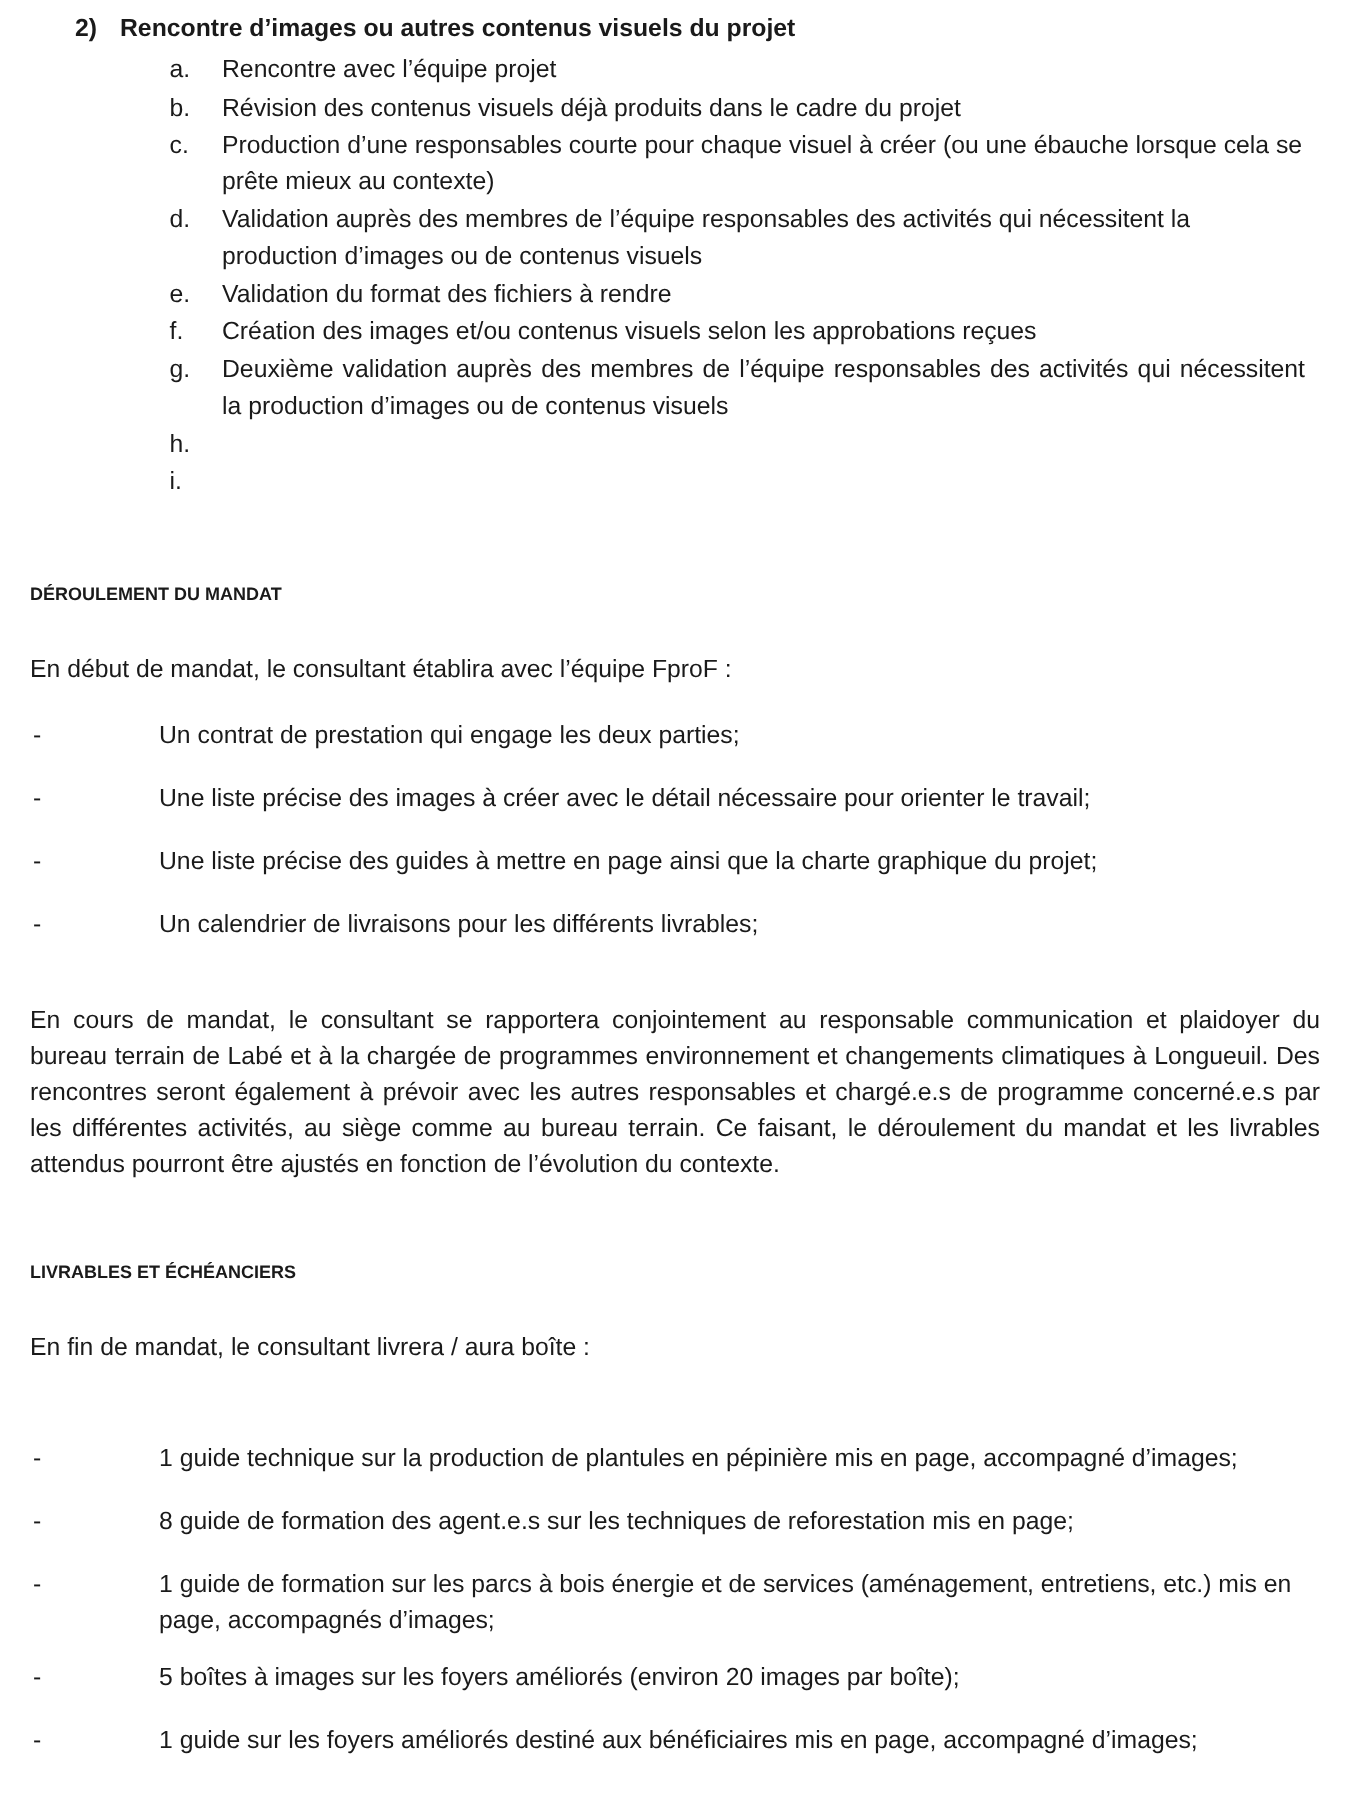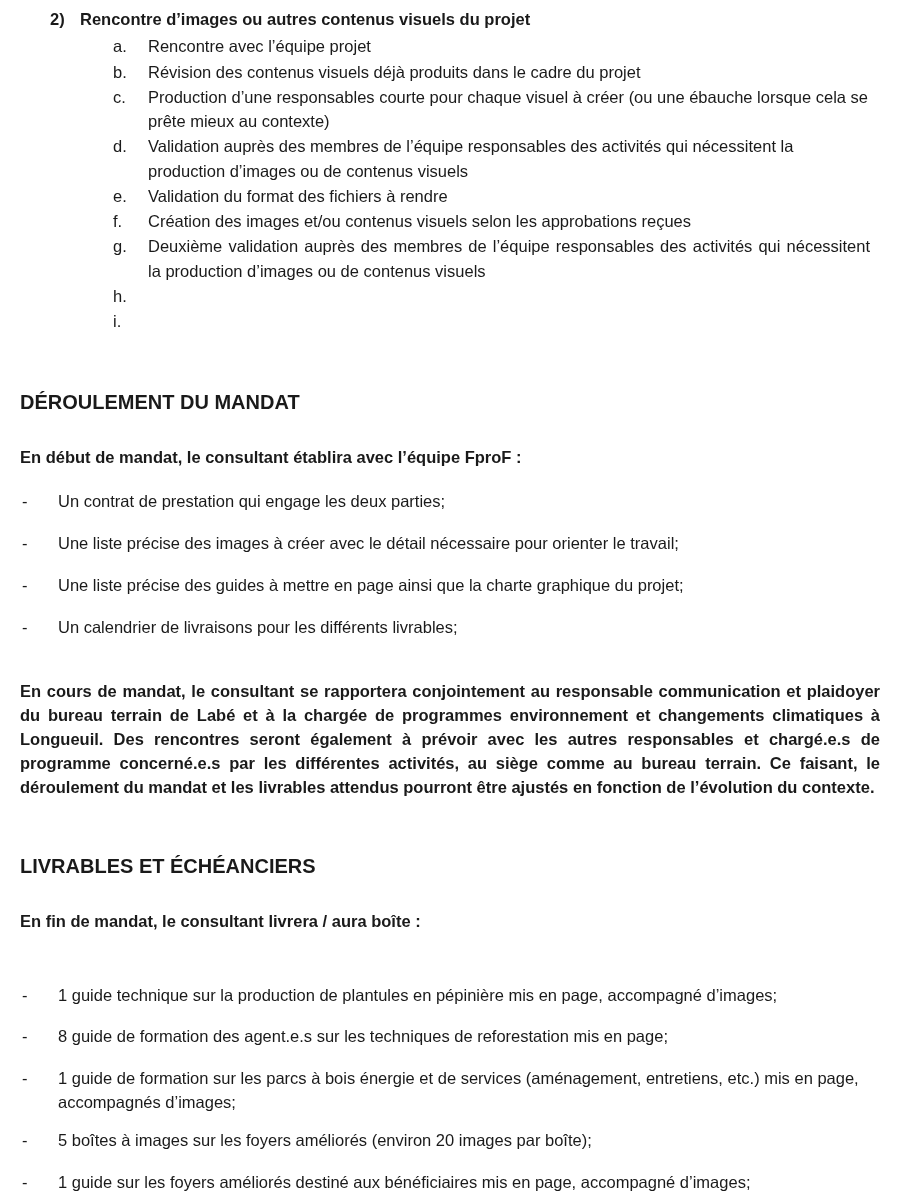--- a/index.html
+++ b/index.html
@@ -67,34 +67,33 @@
     flex: 1 1 auto;
     padding-right: 10px;
   }
   .alpha-list > li .content.justify {
     text-align: justify;
     text-justify: inter-word;
   }
 
   
   .section-heading {
-    font-size: 20px;
+    font-size: 12px;
     font-weight: bold;
     line-height: 1.4;
     margin: 0;
     padding: 0;
   }
 
   
   .para {
     font-size: 16.5px;
     line-height: 1.45;
     margin: 0;
     padding: 0;
-    font-weight: bold;
   }
   .para.justify {
     text-align: justify;
     text-justify: inter-word;
   }
 
   
   .dash-list {
     margin: 0;
     padding: 0;
@@ -109,20 +108,21 @@
   .dash-list > li .marker {
     flex: 0 0 auto;
     width: 38px;
     padding-left: 2px;
     box-sizing: border-box;
     text-align: left;
   }
   .dash-list > li .content {
     flex: 1 1 auto;
     padding-right: 18px;
+    margin-left: 48px;
   }
 
   
   .sp-30 { height: 30px; }
   .sp-24 { height: 24px; }
   .sp-22 { height: 22px; }
   .sp-20 { height: 20px; }
   .sp-10 { height: 10px; }
 </style>
 </head>

